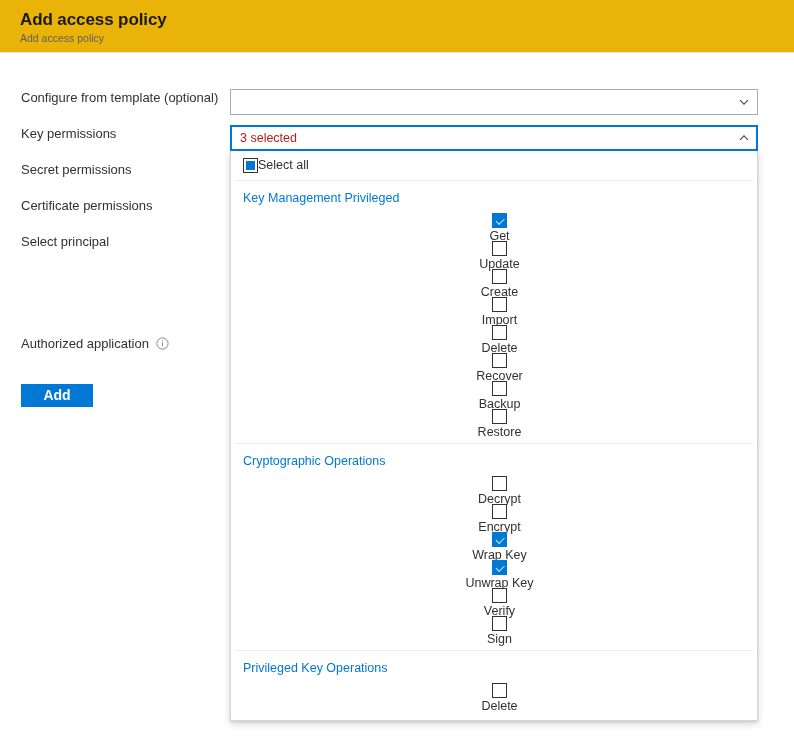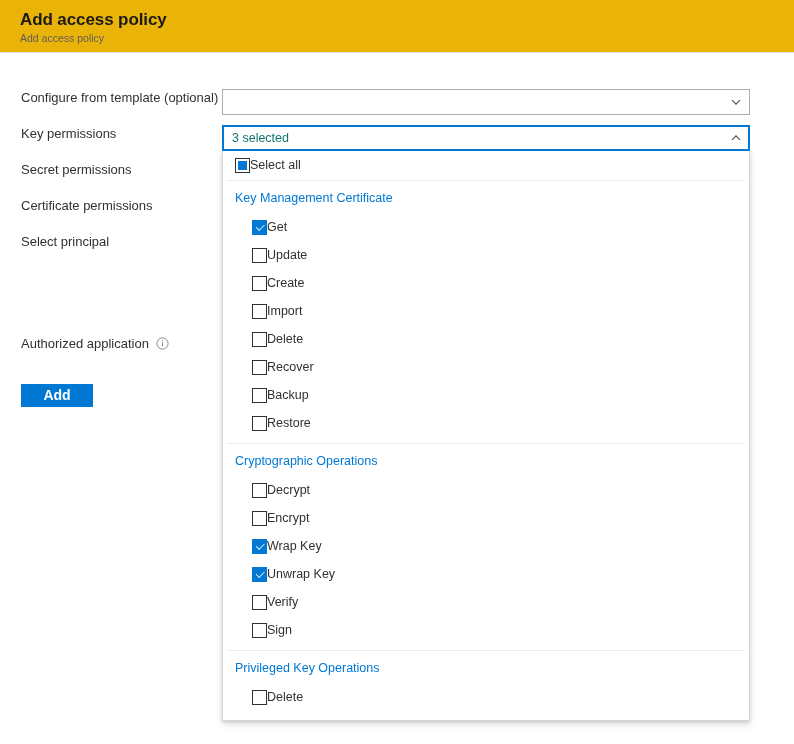--- a/index.html
+++ b/index.html
@@ -39,20 +39,21 @@
 
   
   .form-area {
     position: relative;
     padding-top: 36px;
   }
   .form-row {
     display: flex;
     align-items: flex-start;
     height: 36px;
+    gap: 8px;
   }
   .form-label {
     width: 222px;
     padding-left: 21px;
     box-sizing: border-box;
     font-size: 13px;
     color: #323130;
     line-height: 17px;
     display: flex;
     align-items: center;
@@ -90,21 +91,21 @@
     cursor: pointer;
     position: relative;
     z-index: 2;
   }
   .combo.focused {
     border: 2px solid #0078d4;
     padding: 0 6px 0 8px;
   }
   .combo-value {
     line-height: 16px;
-    color: #0f766e;
+    color: #b91c1c;
     overflow: hidden;
     white-space: nowrap;
   }
   .chev {
     width: 12px;
     height: 12px;
     color: #4a4a4a;
     flex: 0 0 12px;
     display: block;
   }
@@ -142,22 +143,23 @@
   .dd-group-title {
     color: #0078d4;
     font-size: 12.5px;
     line-height: 16px;
     padding: 9px 0 7px 12px;
   }
   .dd-item {
     height: 28px;
     display: flex;
     align-items: center;
-    padding-left: 29px;
+    padding-left: 11px;
     cursor: pointer;
+    flex-direction: column;
   }
   .dd-item-label,
   .dd-selectall-label {
     font-size: 12.5px;
     color: #323130;
     line-height: 16px;
     margin-left: 0;
     white-space: nowrap;
   }
 
@@ -258,21 +260,21 @@
 
       <div class="dropdown-panel">
 
         <div class="dd-selectall">
           <span class="cb indeterminate"></span>
           <span class="dd-selectall-label">Select all</span>
         </div>
         <div class="dd-divider"></div>
 
         <div class="dd-group">
-          <div class="dd-group-title">Key Management Certificate</div>
+          <div class="dd-group-title">Key Management Privileged</div>
           <div class="dd-item">
             <span class="cb checked"></span>
             <span class="dd-item-label">Get</span>
           </div>
           <div class="dd-item">
             <span class="cb"></span>
             <span class="dd-item-label">Update</span>
           </div>
           <div class="dd-item">
             <span class="cb"></span>

